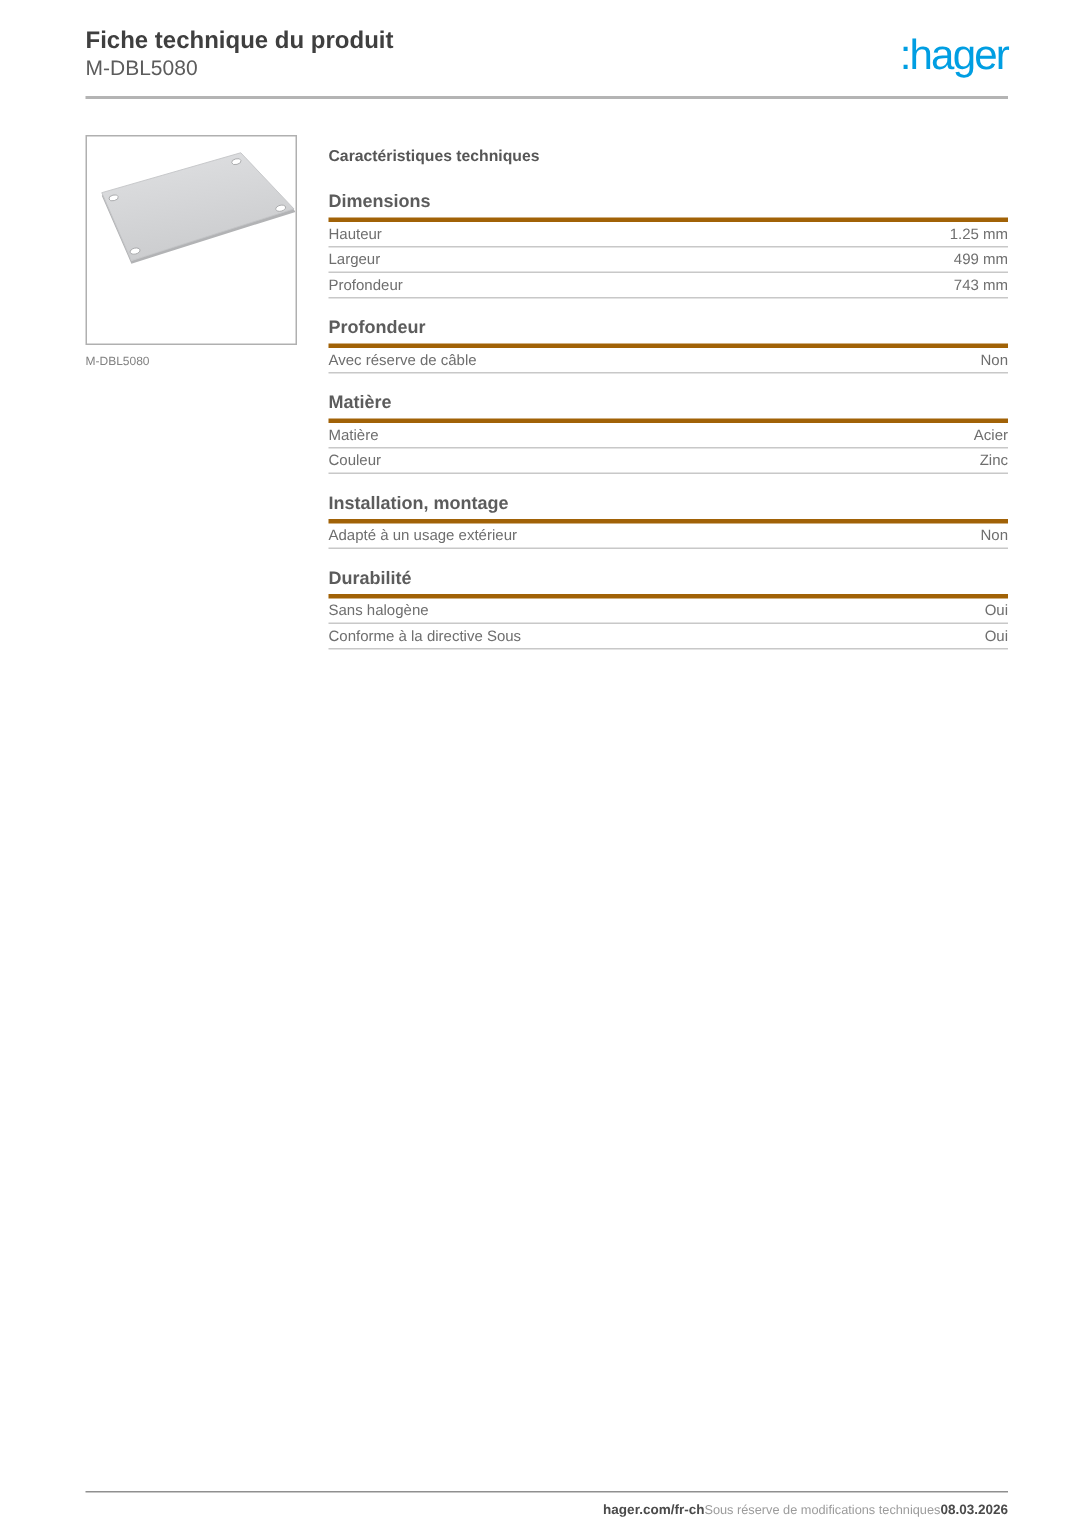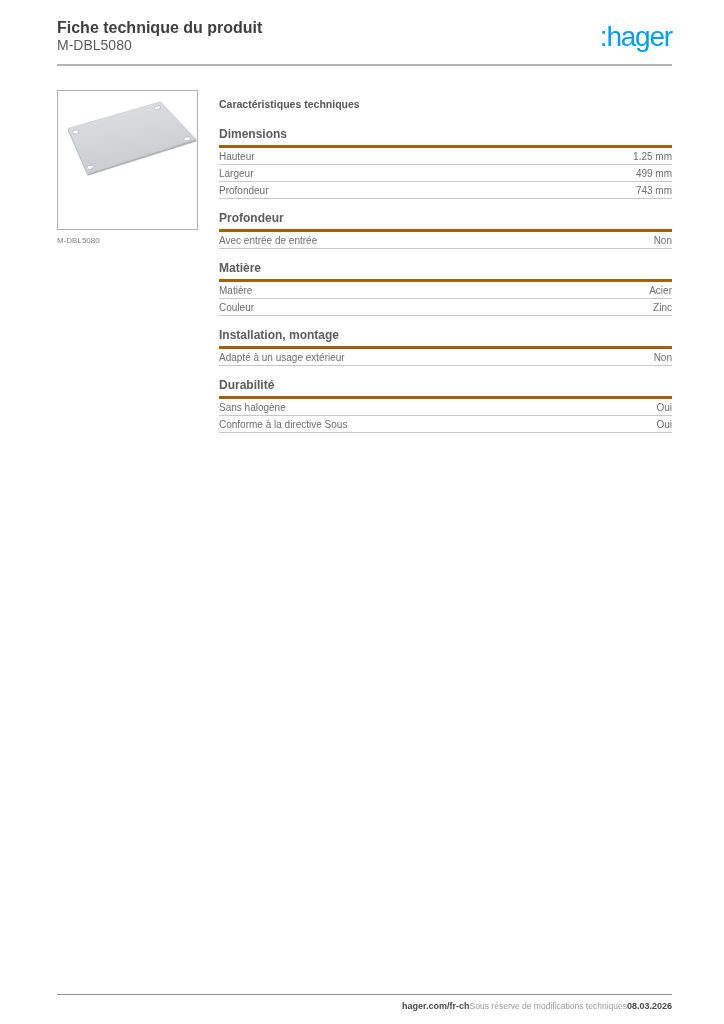--- a/index.html
+++ b/index.html
@@ -180,21 +180,21 @@
         </div>
         <div class="row">
           <span class="label">Profondeur</span>
           <span class="value">743 mm</span>
         </div>
       </div>
 
       <div class="section">
         <div class="section-title">Profondeur</div>
         <div class="row">
-          <span class="label">Avec entrée de entrée</span>
+          <span class="label">Avec réserve de câble</span>
           <span class="value">Non</span>
         </div>
       </div>
 
       <div class="section">
         <div class="section-title">Matière</div>
         <div class="row">
           <span class="label">Matière</span>
           <span class="value">Acier</span>
         </div>

